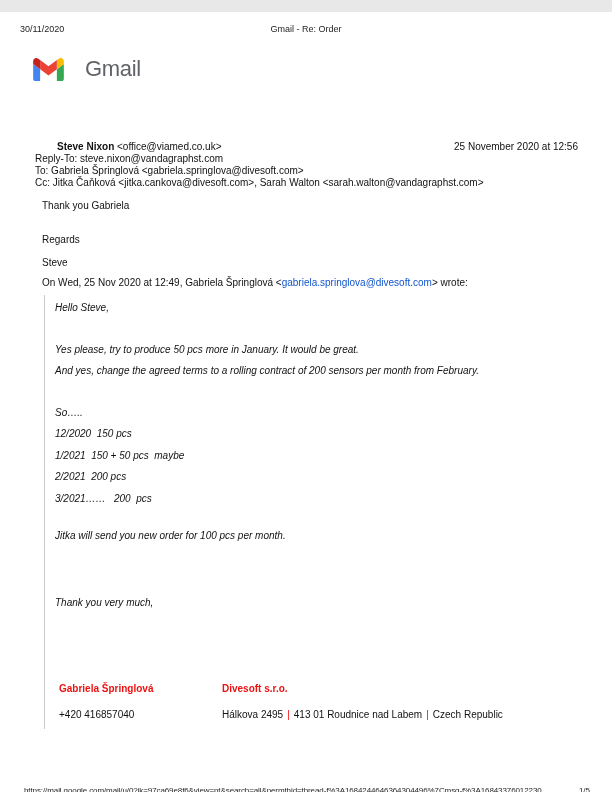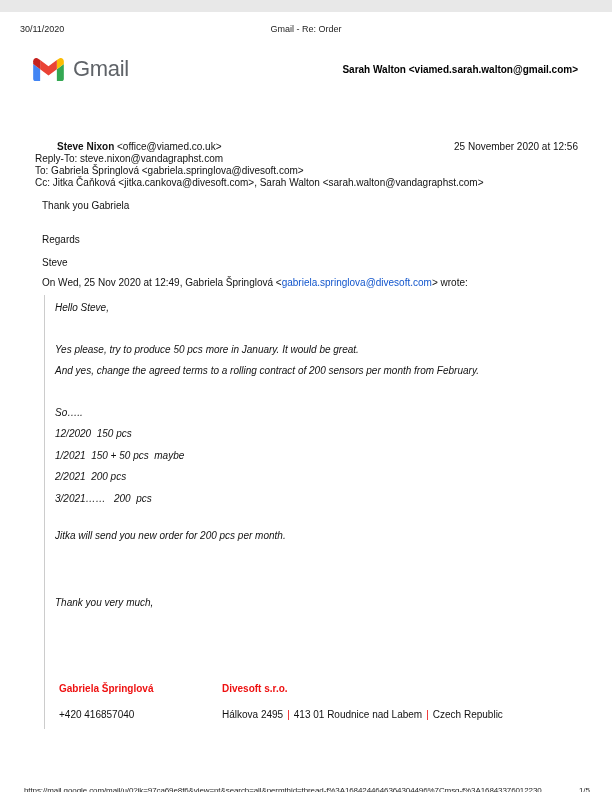--- a/index.html
+++ b/index.html
@@ -26,21 +26,21 @@
     display: flex; justify-content: space-between; align-items: flex-end;
     font-size: 8px; color: #242424;
   }
   .print-footer .url { letter-spacing: -0.1px; }
 
   
   .gmail-row {
     position: absolute; top: 44px; left: 33px; right: 34px;
     display: flex; justify-content: space-between; align-items: center;
   }
-  .gmail-logo { display: flex; align-items: center; gap: 9px; }
+  .gmail-logo { display: flex; align-items: center; gap: 21px; }
   .gmail-logo svg { display: block; }
   .gmail-wordmark { font-size: 22px; color: #5f6368; letter-spacing: -0.3px; }
   .account { font-size: 10px; font-weight: bold; color: #000; }
 
   
   .subject-block {
     position: absolute; top: 92px; left: 35px; right: 34px;
     border-bottom: 1px solid #d6d6d6; padding-bottom: 9px;
   }
   .subject { margin: 0; font-size: 15px; font-weight: bold; color: #000; }
@@ -108,21 +108,20 @@
         <svg viewBox="52 42 88 66" width="31" height="23" aria-hidden="true">
           <path fill="#4285f4" d="M58 108h14V74L52 59v43c0 3.32 2.69 6 6 6"></path>
           <path fill="#34a853" d="M120 108h14c3.32 0 6-2.69 6-6V59l-20 15"></path>
           <path fill="#fbbc04" d="M120 48v26l20-15v-8c0-7.42-8.47-11.65-14.4-7.2"></path>
           <path fill="#ea4335" d="M72 74V48l24 18 24-18v26L96 92"></path>
           <path fill="#c5221f" d="M52 51v8l20 15V48l-5.6-4.2c-5.94-4.45-14.4-.22-14.4 7.2"></path>
         </svg>
       </span>
       <span class="gmail-wordmark">Gmail</span>
     </div>
-    <div class="account">Sarah Walton &lt;viamed.sarah.walton@gmail.com&gt;</div>
   </div>
 
 
   <div class="meta">
     <div class="meta-from-row">
       <div>
         <span class="from-name">Steve Nixon</span><span> &lt;office@viamed.co.uk&gt;</span>
       </div>
       <div>25 November 2020 at 12:56</div>
     </div>
@@ -139,21 +138,21 @@
 
     <div class="quote">
       <p>Hello Steve,</p>
       <p class="q-january">Yes please, try to produce 50 pcs more in January. It would be great.</p>
       <p class="q-contract">And yes, change the agreed terms to a rolling contract of 200 sensors per month from February.</p>
       <p class="q-so">So…..</p>
       <p class="q-s1">12/2020  150 pcs</p>
       <p class="q-s2">1/2021  150 + 50 pcs  maybe</p>
       <p class="q-s3">2/2021  200 pcs</p>
       <p class="q-s4">3/2021……   200  pcs</p>
-      <p class="q-order">Jitka will send you new order for 200 pcs per month.</p>
+      <p class="q-order">Jitka will send you new order for 100 pcs per month.</p>
       <p class="q-thanks">Thank you very much,</p>
 
       <div class="sig-row sig-row-1">
         <span>Gabriela Špringlová</span>
         <span>Divesoft s.r.o.</span>
       </div>
       <div class="sig-row sig-row-2">
         <span>+420 416857040</span>
         <span><span>Hálkova 2495</span><span class="sig-sep">|</span><span>413 01 Roudnice nad Labem</span><span class="sig-sep">|</span><span>Czech Republic</span></span>
       </div>

